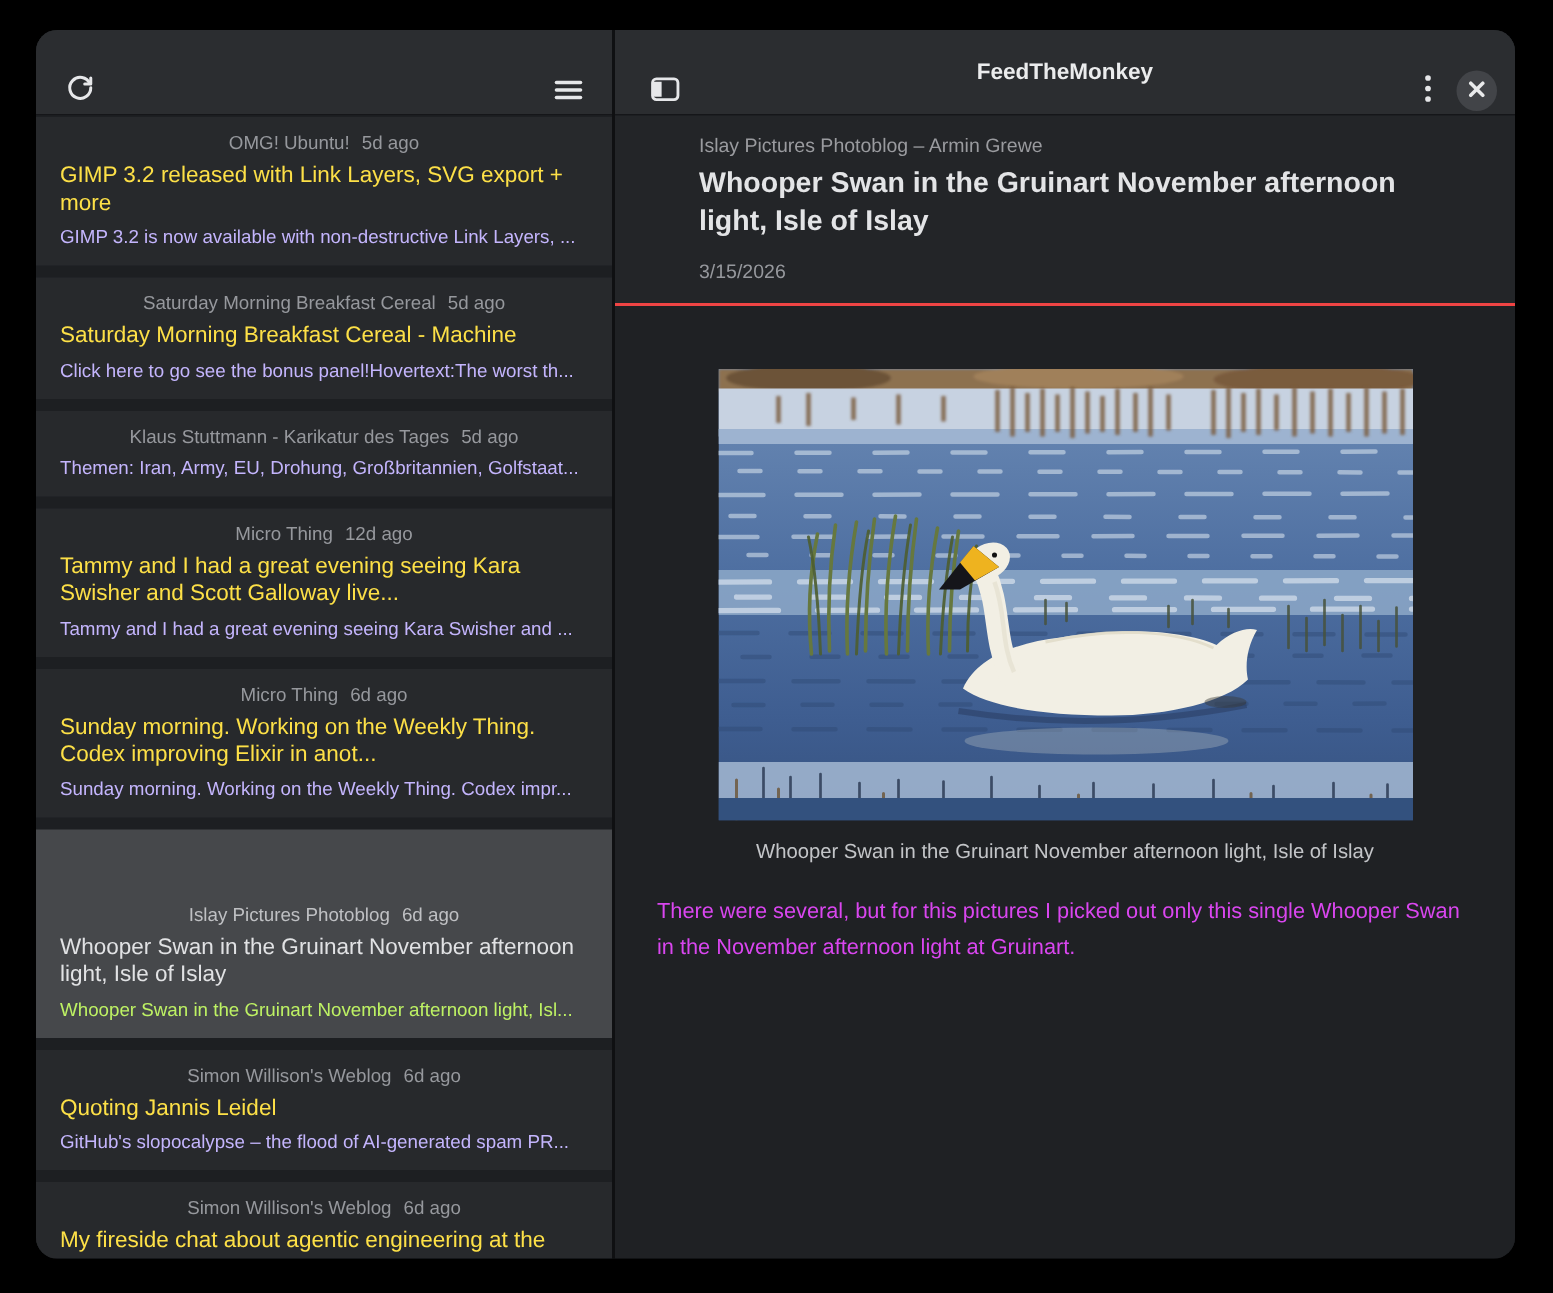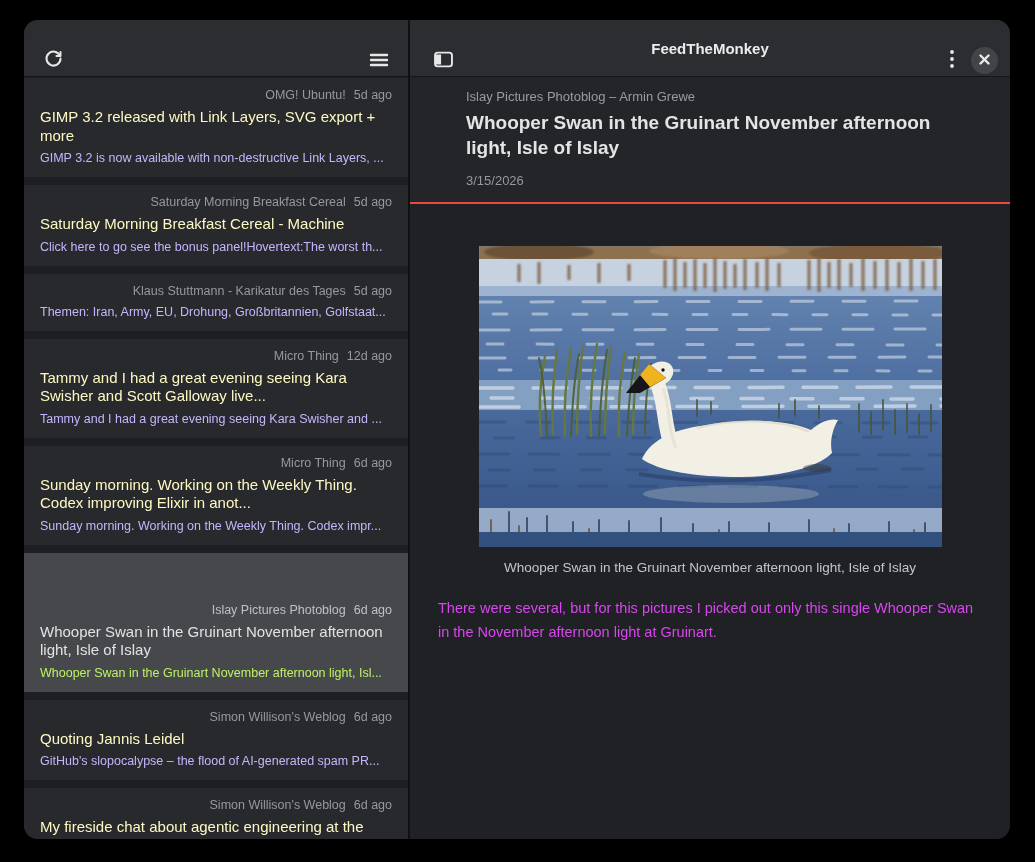--- a/index.html
+++ b/index.html
@@ -19,24 +19,24 @@
     justify-content:center; padding:4px; }
   .app-title { position:absolute; left:50%; top:50%; transform:translate(-50%,-50%);
     font-size:15px; font-weight:700; color:#ebeced; white-space:nowrap; }
   .tb-right { margin-left:auto; display:flex; align-items:center; gap:12px; }
   .close-btn { width:27px; height:27px; border-radius:50%; background:#424448; border:none;
     display:flex; align-items:center; justify-content:center; cursor:pointer; padding:0; }
 
   .feed-list { flex:1; overflow:hidden; padding-top:1px; }
   .feed-item { background:#27292c; margin-bottom:8px; padding:9px 16px 11px 16px; cursor:pointer; }
   .feed-item.selected { background:#46484b; }
-  .fi-top { display:flex; justify-content:flex-end; font-size:12.5px; color:#96989d;
+  .fi-top { display:flex; justify-content:center; font-size:12.5px; color:#96989d;
     height:16px; line-height:16px; margin-bottom:5px; }
   .fi-time { margin-left:8px; white-space:nowrap; }
-  .fi-title { font-size:15px; line-height:18.5px; color:#fef9c3; margin-bottom:5px;
+  .fi-title { font-size:15px; line-height:18.5px; color:#fde047; margin-bottom:5px;
     display:-webkit-box; -webkit-line-clamp:2; -webkit-box-orient:vertical;
     overflow:hidden; max-height:37px; }
   .fi-summary { font-size:12.5px; color:#c4b5fd; height:16px; line-height:16px;
     white-space:nowrap; overflow:hidden; }
   .feed-item.selected .fi-top { color:#bfc0c3;margin-top:40px; }
   .feed-item.selected .fi-title { color:#e1e2e4; }
   .feed-item.selected .fi-summary { color:#bef264; }
 
   .article-header { background:#232528; padding:12px 24px 14px 56px; border-bottom:2px solid #ef4444; }
   .art-source { font-size:13px; color:#9a9b9f; }

